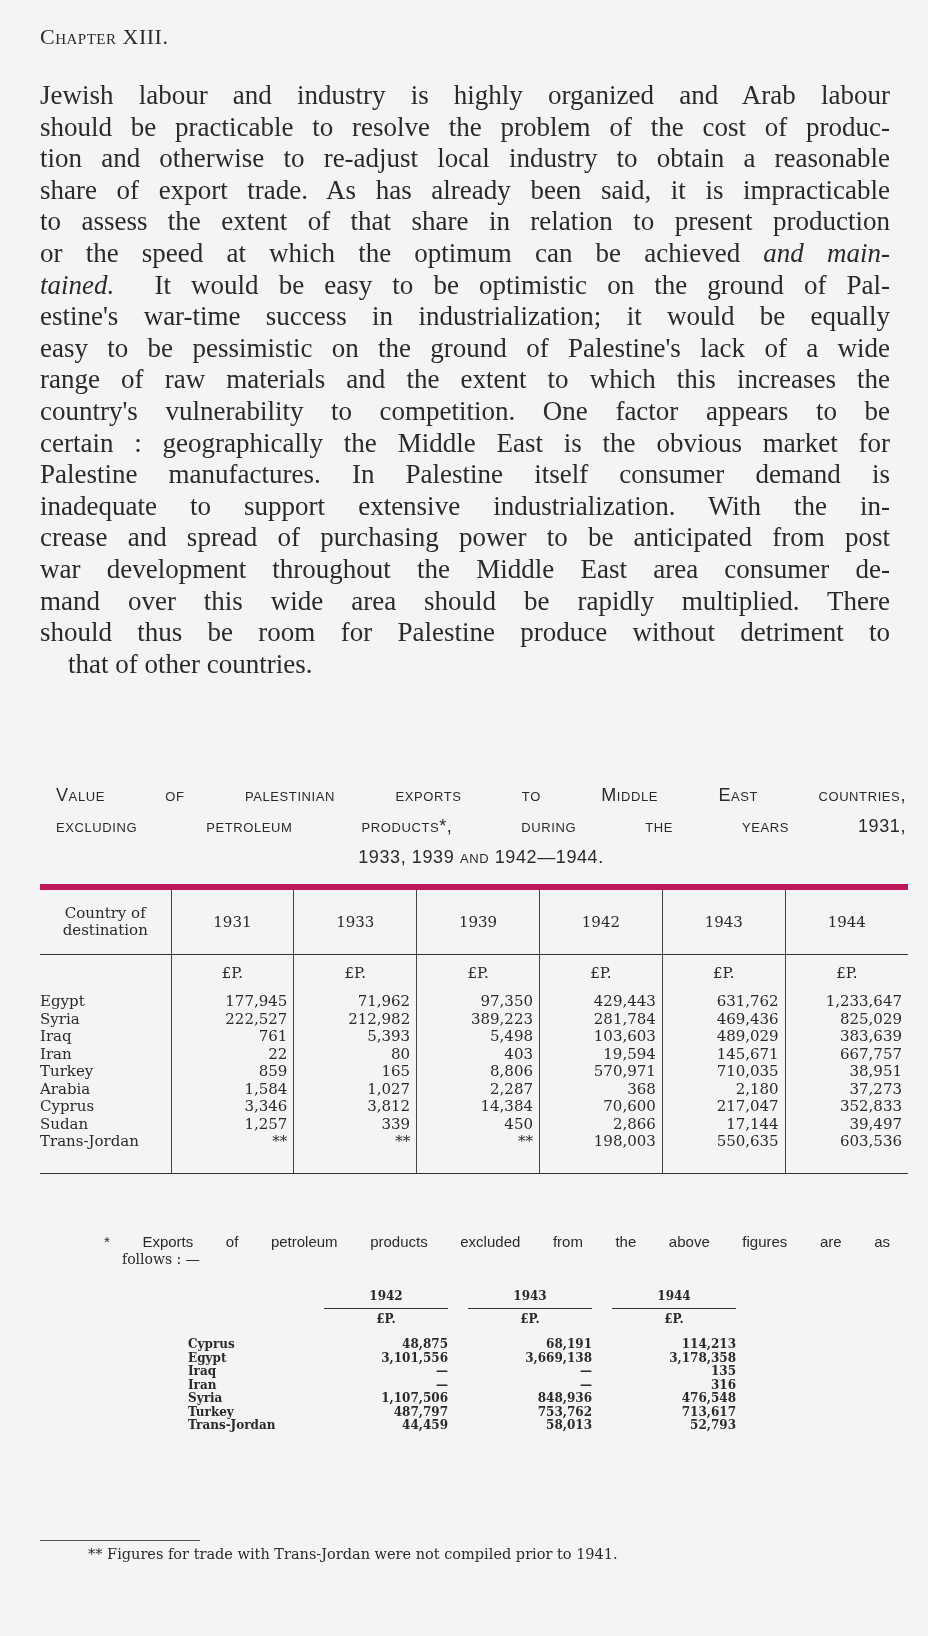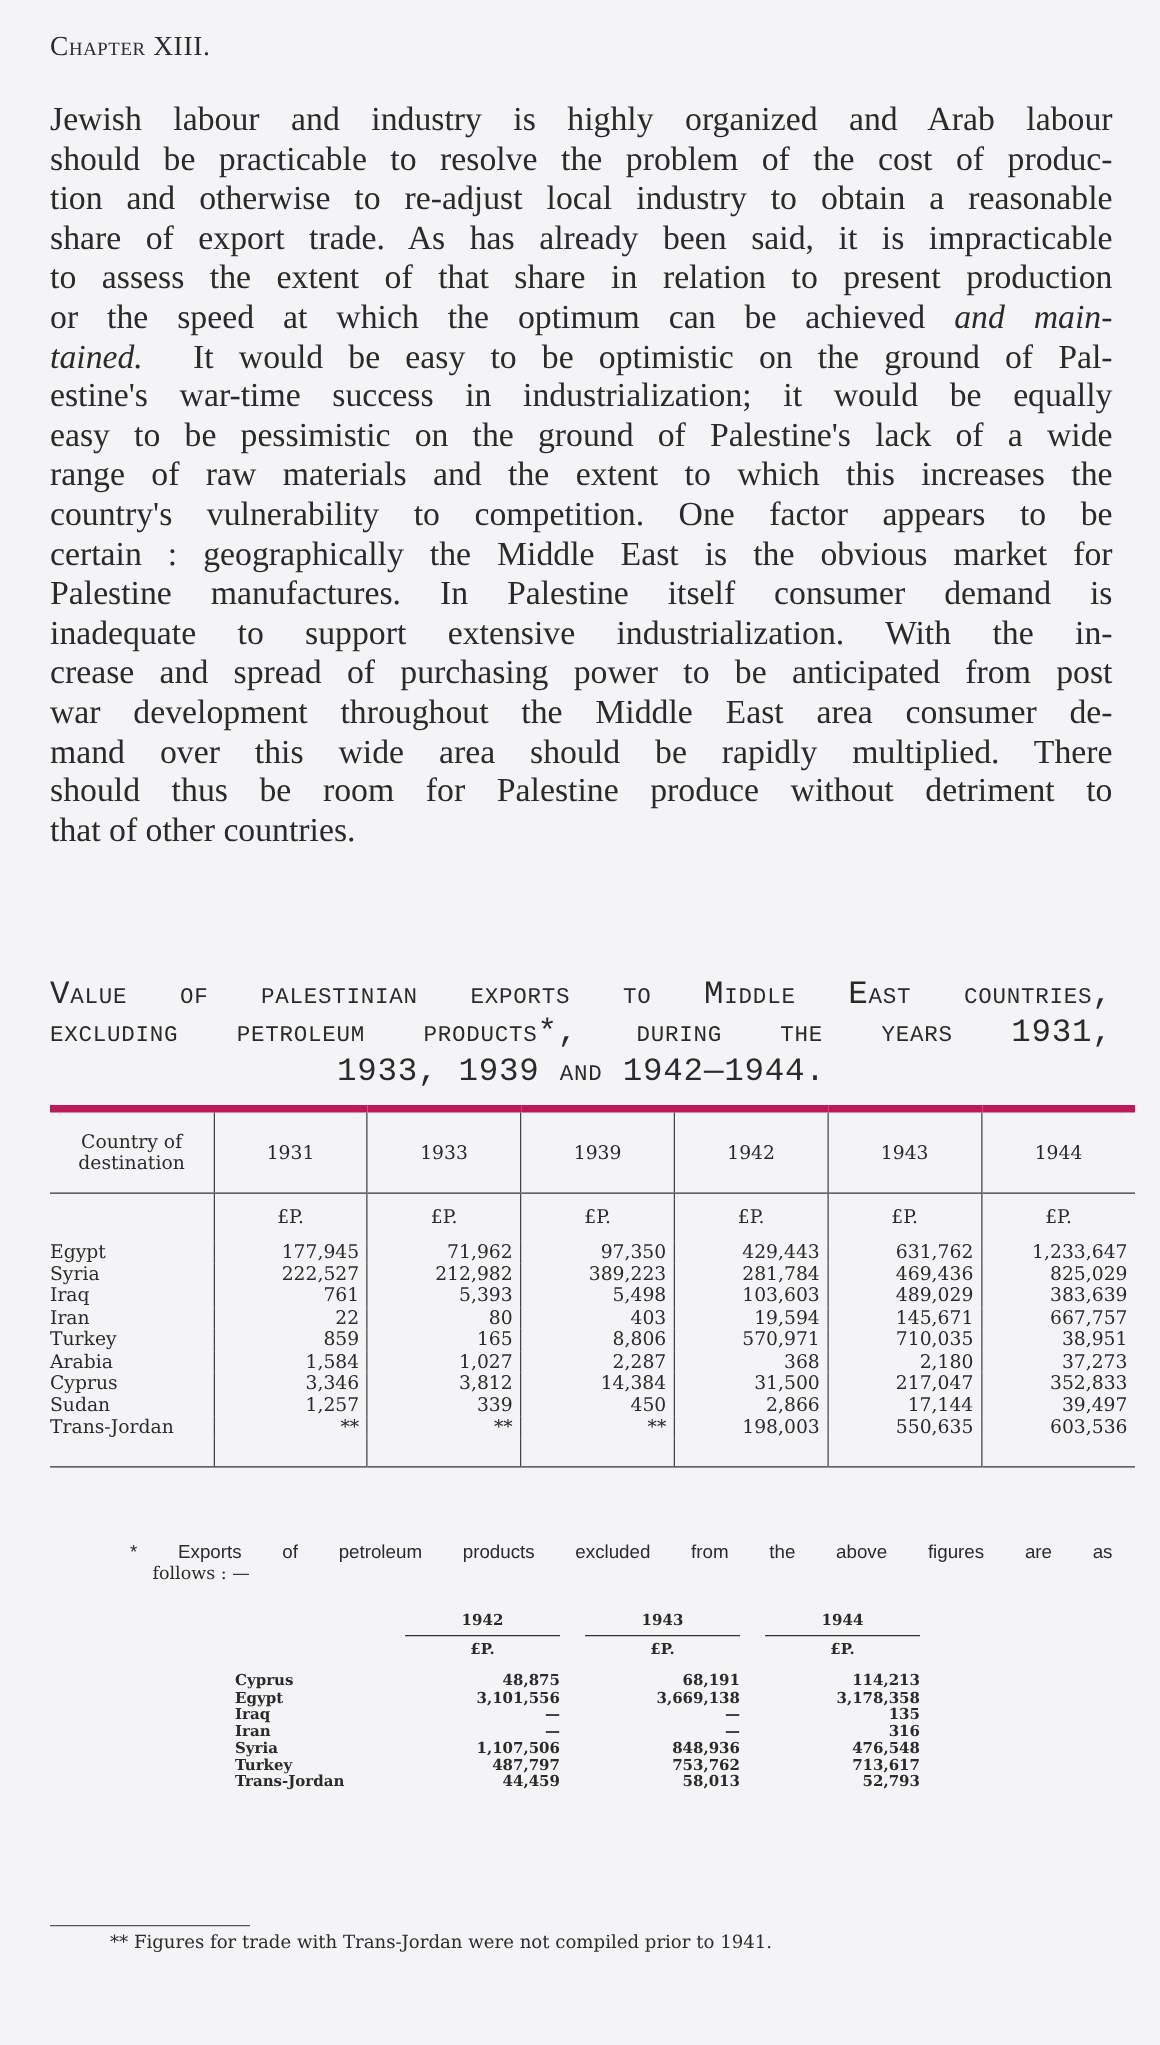--- a/index.html
+++ b/index.html
@@ -15,25 +15,25 @@
     position: absolute; top: 24px; left: 0;
     font-family: "Liberation Serif", serif; font-size: 22px; letter-spacing: 0.5px;
     font-variant: small-caps;
   }
   .body-text {
     position: absolute; top: 80px; left: 0; width: 850px;
     font-family: "Liberation Serif", serif; font-size: 27px; line-height: 31.6px;
     text-align: justify;
   }
   .body-text .line { display: block; text-align: justify; text-align-last: justify; white-space: nowrap; }
-  .body-text .line.last { text-align-last: left; }
+  .body-text .line.last { text-align-last: left; margin-left: 28px; }
   .body-text i { font-style: italic; }
   .table-title {
-    position: absolute; top: 780px; left: 0; width: 850px;
-    font-family: Liberation Mono, monospace; font-size: 26px; line-height: 31px;
+    position: absolute; top: 780px; left: 16px; width: 850px;
+    font-family: Liberation Sans, sans-serif; font-size: 18px; line-height: 31px;
     text-align: center; font-variant: small-caps; letter-spacing: 0.6px;
   }
   .table-title .l { display: block; }
   .table-title .l1 { text-align: justify; text-align-last: justify; }
   table.main {
     position: absolute; top: 884px; left: 0; width: 868px;
     border-collapse: collapse;
     font-family: "DejaVu Serif", serif; font-size: 15px;
   }
   table.main th, table.main td { padding: 0 6px; }
@@ -198,21 +198,21 @@
           <td class="vl">2,287</td>
           <td class="vl">368</td>
           <td class="vl">2,180</td>
           <td class="vl">37,273</td>
         </tr>
         <tr>
           <td class="country">Cyprus</td>
           <td class="vl">3,346</td>
           <td class="vl">3,812</td>
           <td class="vl">14,384</td>
-          <td class="vl">31,500</td>
+          <td class="vl">70,600</td>
           <td class="vl">217,047</td>
           <td class="vl">352,833</td>
         </tr>
         <tr>
           <td class="country">Sudan</td>
           <td class="vl">1,257</td>
           <td class="vl">339</td>
           <td class="vl">450</td>
           <td class="vl">2,866</td>
           <td class="vl">17,144</td>

